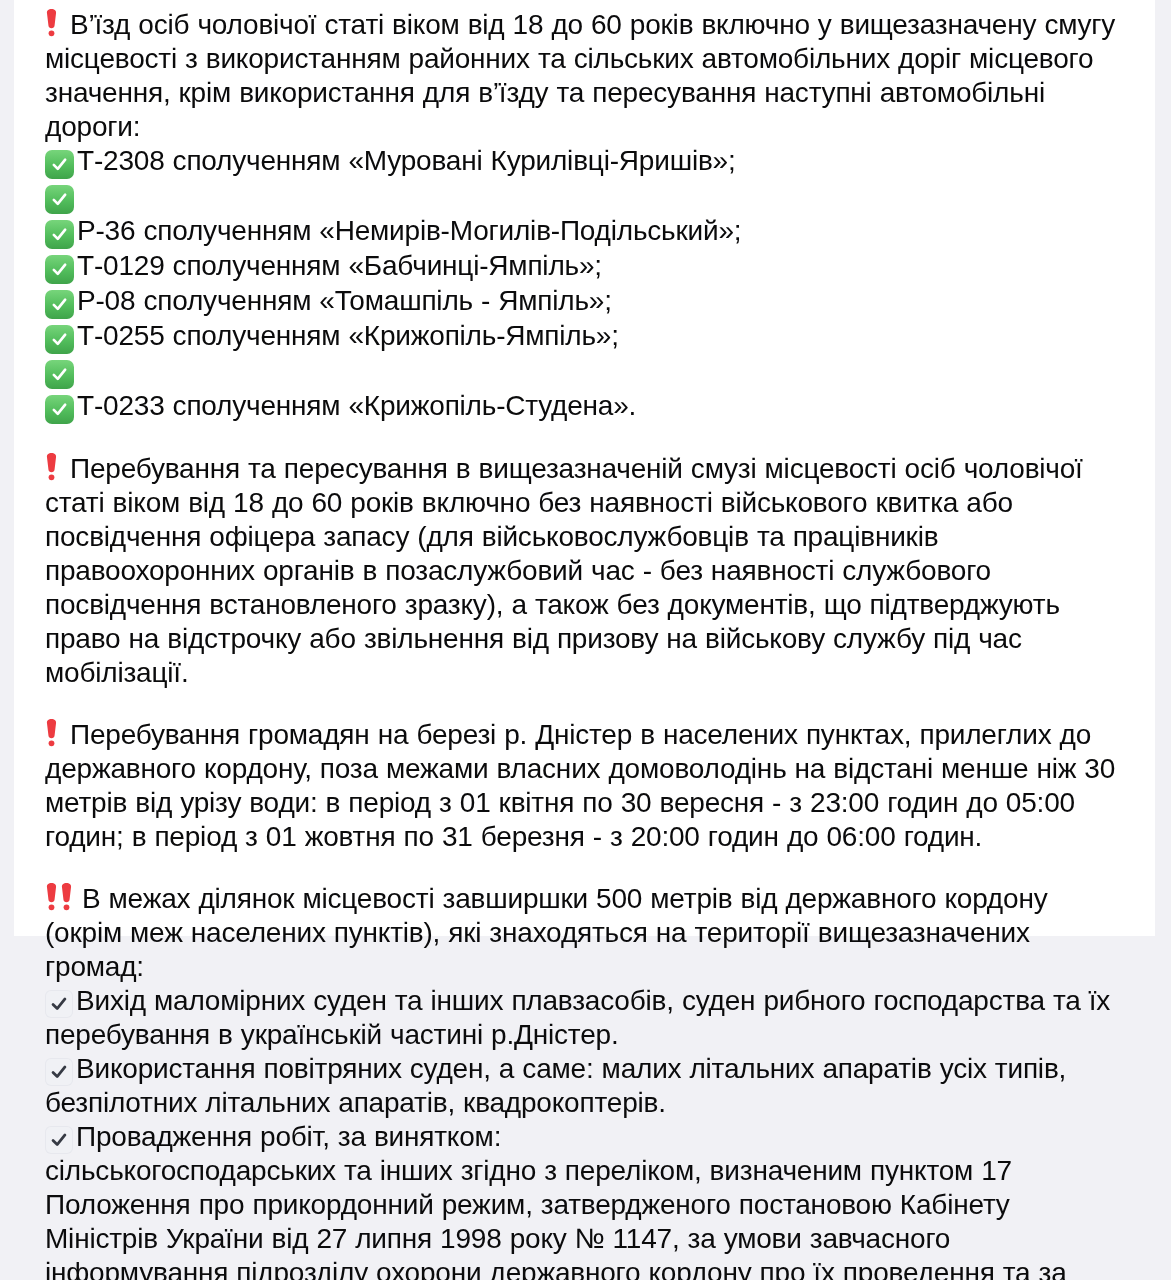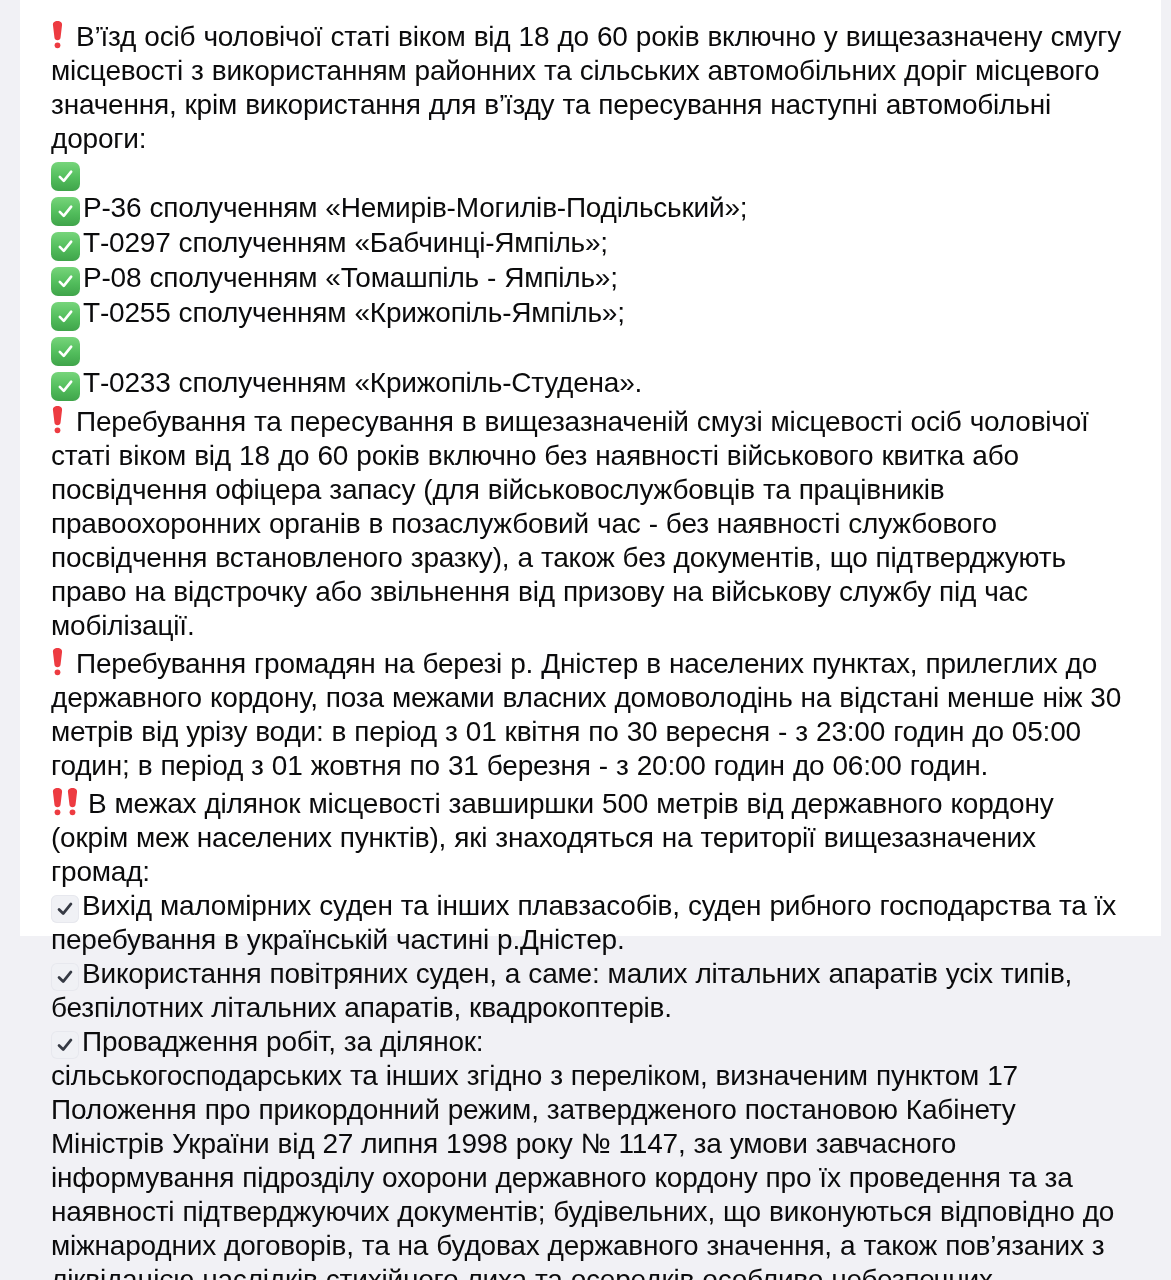--- a/index.html
+++ b/index.html
@@ -3,35 +3,35 @@
 <meta charset="utf-8">
 <style>
   html,body{margin:0;padding:0;}
   body{
     width:1171px;height:1280px;overflow:hidden;
     background:#f1f1f5;
     font-family:"Liberation Sans","DejaVu Sans",sans-serif;
     -webkit-font-smoothing:antialiased;
   }
   .panel{
-    position:absolute;left:20px;top:0;
+    position:absolute;left:14px;top:0;
     width:1141px;height:936px;box-sizing:border-box;
     background:#ffffff;
-    padding:20px 28px 0 31px;
+    padding:8px 28px 0 31px;
     color:#0b0b0c;
   }
   .para{
     margin:0;
     font-size:28px;
     line-height:34px;
     letter-spacing:-0.2px;
     color:#0b0b0c;
     word-spacing:0.5px;
   }
-  .section{margin-top:4px;}
+  .section{margin-top:28px;}
   .row{
     margin:0;
     font-size:28px;
     line-height:34px;
     letter-spacing:-0.2px;
     word-spacing:0.5px;
   }
   
   .icn{display:inline-block;vertical-align:-4px;}
   .excl{margin-right:12px;vertical-align:-3px;}
@@ -70,31 +70,36 @@
 
   <p class="para"><span class="icn excl"><svg width="13" height="29">
           <use href="#sym-excl"></use>
         </svg></span><span>В’їзд осіб чоловічої статі віком від 18 до 60 років включно у вищезазначену смугу місцевості з використанням  районних та сільських автомобільних  доріг місцевого значення, крім використання для в’їзду та пересування  наступні автомобільні дороги:</span></p>
 
   <div>
     <p class="row"><span class="icn gbox">
           <svg width="21" height="21" stroke="#ffffff">
             <use href="#sym-check"></use>
           </svg>
+        </span><span>Т-2308 сполученням «Муровані Курилівці-Яришів»;</span></p>
+    <p class="row"><span class="icn gbox">
+          <svg width="21" height="21" stroke="#ffffff">
+            <use href="#sym-check"></use>
+          </svg>
         </span></p>
     <p class="row"><span class="icn gbox">
           <svg width="21" height="21" stroke="#ffffff">
             <use href="#sym-check"></use>
           </svg>
         </span><span>Р-36 сполученням «Немирів-Могилів-Подільський»;</span></p>
     <p class="row"><span class="icn gbox">
           <svg width="21" height="21" stroke="#ffffff">
             <use href="#sym-check"></use>
           </svg>
-        </span><span>Т-0297 сполученням «Бабчинці-Ямпіль»;</span></p>
+        </span><span>Т-0129 сполученням «Бабчинці-Ямпіль»;</span></p>
     <p class="row"><span class="icn gbox">
           <svg width="21" height="21" stroke="#ffffff">
             <use href="#sym-check"></use>
           </svg>
         </span><span>Р-08 сполученням «Томашпіль - Ямпіль»;</span></p>
     <p class="row"><span class="icn gbox">
           <svg width="21" height="21" stroke="#ffffff">
             <use href="#sym-check"></use>
           </svg>
         </span><span>Т-0255 сполученням «Крижопіль-Ямпіль»;</span></p>
@@ -135,18 +140,18 @@
         </span><span>Вихід маломірних суден та інших плавзасобів, суден рибного господарства та їх перебування в українській частині р.Дністер.</span></p>
     <p class="row"><span class="icn wbox">
           <svg width="22" height="22" stroke="#363a44">
             <use href="#sym-check"></use>
           </svg>
         </span><span>Використання повітряних суден, а саме: малих літальних апаратів усіх типів, безпілотних літальних апаратів, квадрокоптерів.</span></p>
     <p class="row"><span class="icn wbox">
           <svg width="22" height="22" stroke="#363a44">
             <use href="#sym-check"></use>
           </svg>
-        </span><span>Провадження робіт, за ділянок:</span></p>
+        </span><span>Провадження робіт, за винятком:</span></p>
   </div>
 
   <p class="para"><span>сільськогосподарських та інших згідно з переліком, визначеним пунктом 17 Положення про прикордонний режим, затвердженого постановою Кабінету Міністрів України від 27 липня 1998 року № 1147, за умови завчасного інформування підрозділу охорони державного кордону про їх проведення та за наявності підтверджуючих документів; будівельних, що виконуються відповідно до міжнародних договорів, та на будовах державного значення, а також пов’язаних з ліквідацією наслідків стихійного лиха та осередків особливо небезпечних інфекційних захворювань.</span></p>
 
 </div>
 
 </body></html>

